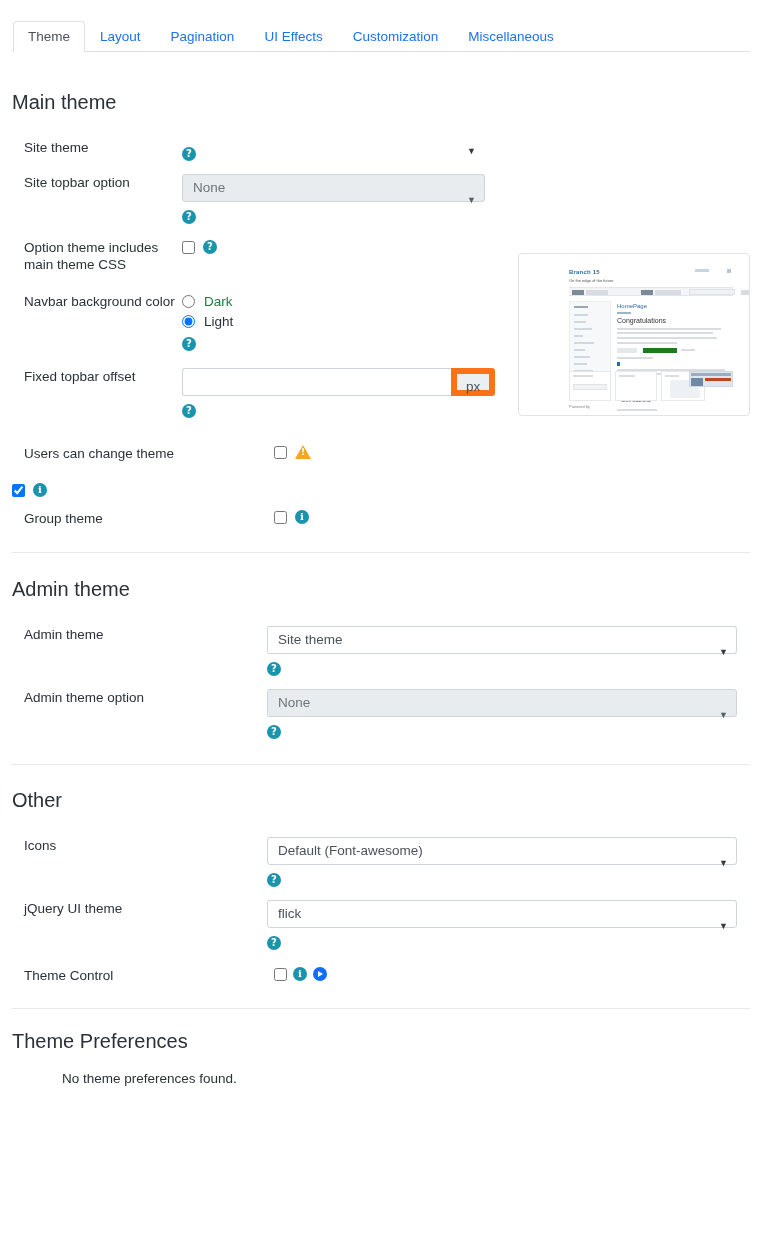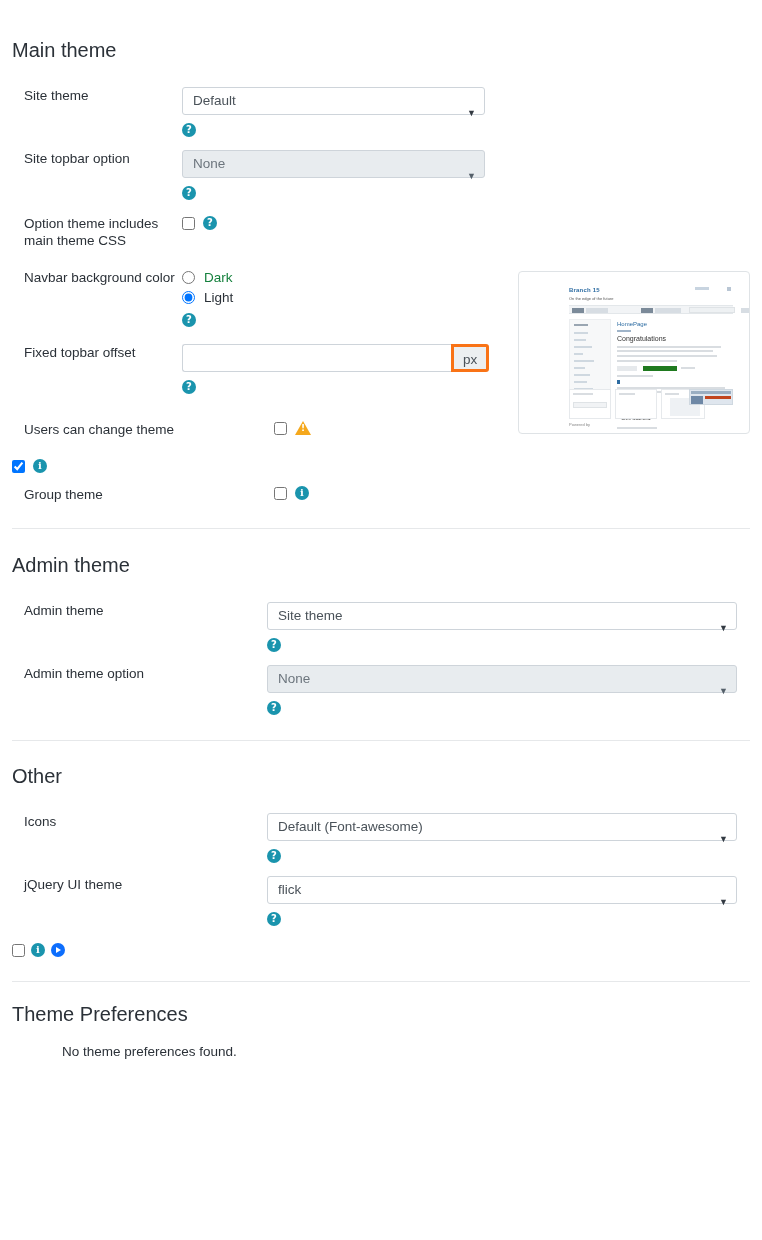--- a/index.html
+++ b/index.html
@@ -168,21 +168,21 @@
     border-radius: 3px 0 0 3px;
     padding: 0 9px;
     color: #4a5259;
     background: #fff;
     outline: none;
   }
   .input-addon {
     font-size: 13.5px;
     color: #4a5259;
     background: #eceff1;
-    border: 3px solid #f97316;
+    border: 6px solid #f97316;
     border-radius: 0 3px 3px 0;
     height: 28px;
     line-height: 26px;
     padding: 0 9px;
     display: inline-block;
   }
   .input-group { display: flex; }
 
   
   .icon-help {
@@ -309,28 +309,35 @@
     padding-left: 50px;
   }
 </style>
 </head>
 <body>
 
 <div class="page">
 
 
 
+  <div class="tabs">
+    <a class="tab active">Theme</a>
+    <a class="tab">Layout</a>
+    <a class="tab">Pagination</a>
+    <a class="tab">UI Effects</a>
+    <a class="tab">Customization</a>
+    <a class="tab">Miscellaneous</a>
+  </div>
 
   <div class="section" style="margin-top:39px;">
     <h2 class="section-title">Main theme</h2>
 
     <div class="form-row" style="margin-top:25px;">
       <div class="form-label" style="width:170px;">Site theme</div>
       <div class="form-control-wrap" style="width:303px;">
-        <div class="fake-sel">Default</div>
         <span class="sel-arrow">▼</span>
         <div style="margin-top:5px;"><span class="icon-help">?</span></div>
       </div>
     </div>
 
     <div class="form-row" style="margin-top:12px;">
       <div class="form-label" style="width:170px;">Site topbar option</div>
       <div class="form-control-wrap" style="width:303px;">
         <div class="fake-sel disabled">None</div>
         <span class="sel-arrow">▼</span>
@@ -437,20 +444,21 @@
     <div class="form-row" style="margin-top:12px;">
       <div class="form-label" style="width:255px;">jQuery UI theme</div>
       <div class="form-control-wrap" style="width:470px;">
         <div class="fake-sel">flick</div>
         <span class="sel-arrow">▼</span>
         <div style="margin-top:5px;"><span class="icon-help">?</span></div>
       </div>
     </div>
 
     <div class="form-row" style="margin-top:16px;">
+      <div class="form-label" style="width:262px;">Theme Control</div>
       <div style="display:flex; align-items:center; gap:6px;">
         <input type="checkbox" style="">
         <span class="icon-info">i</span>
         <span class="icon-play"></span>
       </div>
     </div>
   </div>
 
   <hr class="hr" style="margin-top:24px;">
 

